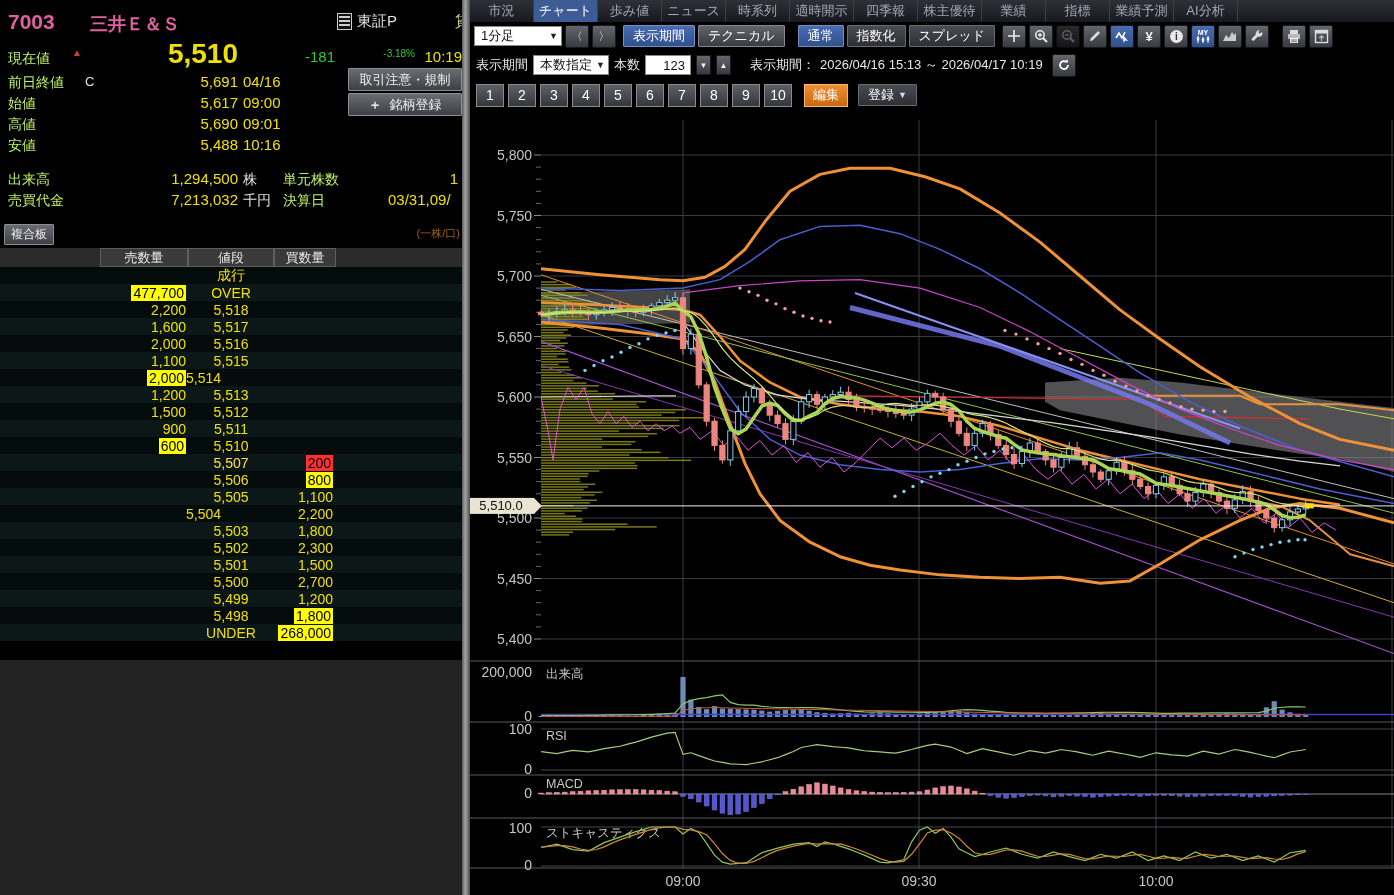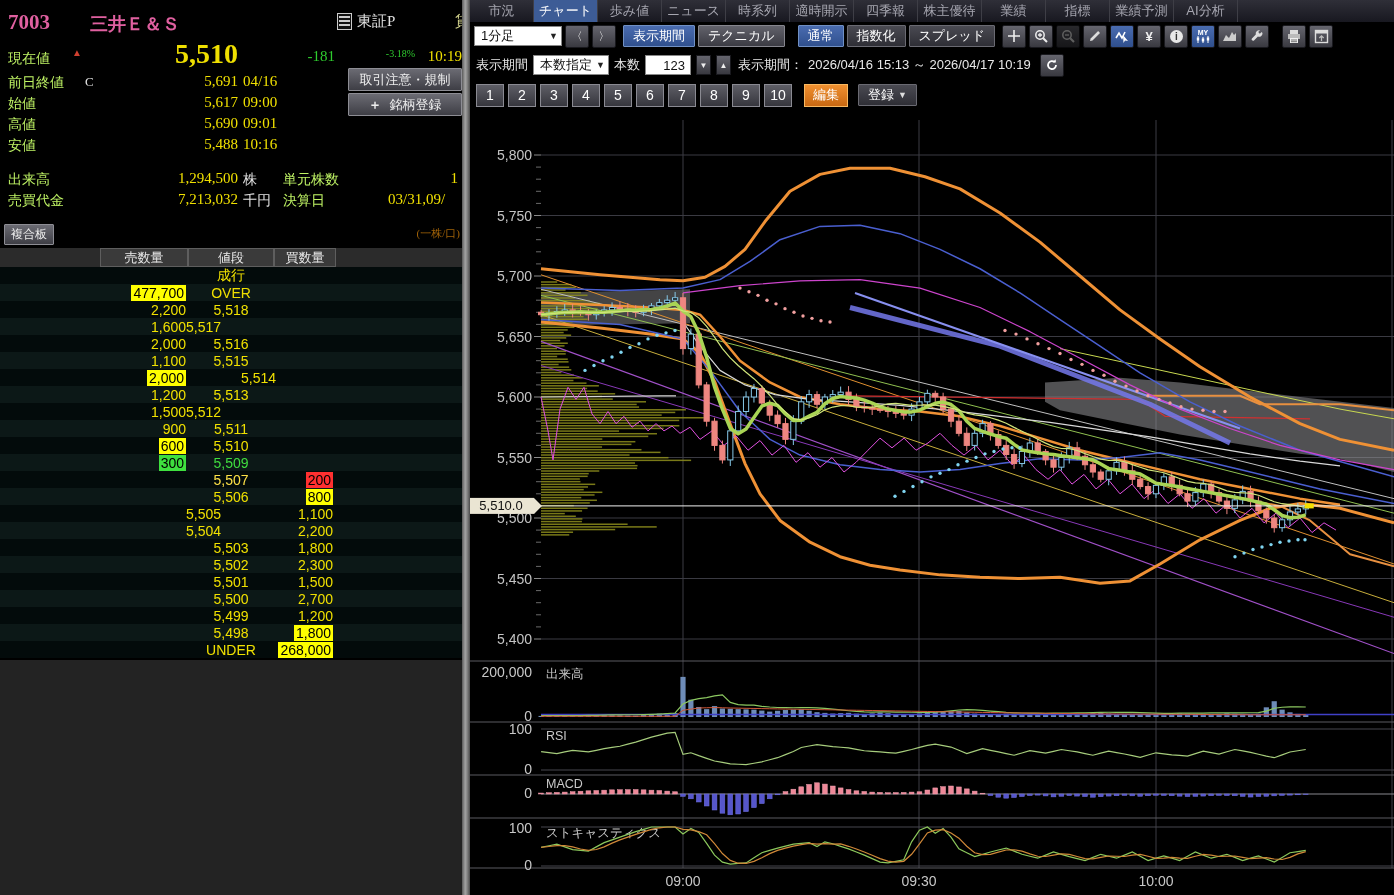--- a/index.html
+++ b/index.html
@@ -1,17 +1,17 @@
 <!DOCTYPE html>
 <html><head>
 <meta charset="utf-8">
 <style>
   html,body{margin:0;padding:0;background:#000;width:1394px;height:895px;overflow:hidden;
     font-family:"Liberation Sans",sans-serif;position:relative;color:#ddd;}
-  .abs{position:absolute;font-family:Liberation Serif, serif;}
+  .abs{position:absolute;}
   
   #left{position:absolute;left:0;top:0;width:462px;height:895px;background:#000;overflow:hidden;}
   .cy{color:#bef264}.yl{color:#f0e000}.gn{color:#2ecc2e}.wh{color:#e2e2e2}.pk{color:#e060a0}
   .rt{text-align:right}
   .lbl{font-size:14px}
   .val{font-size:15px}
   .gbtn{background:linear-gradient(#6b6b73,#3e3e45);border:1px solid #8d8d94;color:#eee;
     font-size:13px;display:flex;align-items:center;justify-content:center;border-radius:1px;cursor:default}
   #board{position:absolute;left:0;top:248px;width:462px;}
   .bhead{height:19px;background:#2b2b2b;display:flex;font-size:13px;color:#e8e8e8;}
@@ -142,98 +142,91 @@
       <div class="brow">
        <div style="width:100px"></div>
        <div class="bcell rt" style="width:86px"><span class="yl">2,200</span></div>
        <div class="bcell" style="width:90px;text-align:center"><span class="yl">5,518</span></div>
        <div class="bcell rt" style="width:57px"><span class="yl"></span></div>
        <div style="flex:1"></div>
       </div>
       <div class="brow">
        <div style="width:100px"></div>
        <div class="bcell rt" style="width:86px"><span class="yl">1,600</span></div>
-       <div class="bcell" style="width:90px;text-align:left"><span class="yl">5,517</span></div>
+       <div class="bcell" style="width:90px;text-align:center"><span class="yl">5,517</span></div>
        <div class="bcell rt" style="width:57px"><span class="yl"></span></div>
        <div style="flex:1"></div>
       </div>
       <div class="brow">
        <div style="width:100px"></div>
        <div class="bcell rt" style="width:86px"><span class="yl">2,000</span></div>
        <div class="bcell" style="width:90px;text-align:center"><span class="yl">5,516</span></div>
        <div class="bcell rt" style="width:57px"><span class="yl"></span></div>
        <div style="flex:1"></div>
       </div>
       <div class="brow">
        <div style="width:100px"></div>
        <div class="bcell rt" style="width:86px"><span class="yl">1,100</span></div>
        <div class="bcell" style="width:90px;text-align:center"><span class="yl">5,515</span></div>
        <div class="bcell rt" style="width:57px"><span class="yl"></span></div>
        <div style="flex:1"></div>
       </div>
       <div class="brow">
        <div style="width:100px"></div>
        <div class="bcell rt" style="width:86px"><span class="hlY">2,000</span></div>
-       <div class="bcell" style="width:90px;text-align:right"><span class="yl">5,514</span></div>
+       <div class="bcell" style="width:90px;text-align:left"><span class="yl">5,514</span></div>
        <div class="bcell rt" style="width:57px"><span class="yl"></span></div>
        <div style="flex:1"></div>
       </div>
       <div class="brow">
        <div style="width:100px"></div>
        <div class="bcell rt" style="width:86px"><span class="yl">1,200</span></div>
        <div class="bcell" style="width:90px;text-align:center"><span class="yl">5,513</span></div>
        <div class="bcell rt" style="width:57px"><span class="yl"></span></div>
        <div style="flex:1"></div>
       </div>
       <div class="brow">
        <div style="width:100px"></div>
        <div class="bcell rt" style="width:86px"><span class="yl">1,500</span></div>
-       <div class="bcell" style="width:90px;"><span class="yl">5,512</span></div>
+       <div class="bcell" style="width:90px;text-align:center"><span class="yl">5,512</span></div>
        <div class="bcell rt" style="width:57px"><span class="yl"></span></div>
        <div style="flex:1"></div>
       </div>
       <div class="brow">
        <div style="width:100px"></div>
        <div class="bcell rt" style="width:86px"><span class="yl">900</span></div>
        <div class="bcell" style="width:90px;text-align:center"><span class="yl">5,511</span></div>
        <div class="bcell rt" style="width:57px"><span class="yl"></span></div>
        <div style="flex:1"></div>
       </div>
       <div class="brow">
        <div style="width:100px"></div>
        <div class="bcell rt" style="width:86px"><span class="hlY">600</span></div>
        <div class="bcell" style="width:90px;text-align:center"><span class="yl">5,510</span></div>
        <div class="bcell rt" style="width:57px"><span class="yl"></span></div>
        <div style="flex:1"></div>
       </div>
       <div class="brow">
        <div style="width:100px"></div>
-       <div class="bcell rt" style="width:86px"><span class="hlG">300</span></div>
-       <div class="bcell" style="width:90px;text-align:center"><span class="prGreen">5,509</span></div>
-       <div class="bcell rt" style="width:57px"><span class="yl"></span></div>
-       <div style="flex:1"></div>
-      </div>
-      <div class="brow">
-       <div style="width:100px"></div>
        <div class="bcell rt" style="width:86px"><span class="yl"></span></div>
        <div class="bcell" style="width:90px;text-align:center"><span class="prRed">5,507</span></div>
        <div class="bcell rt" style="width:57px"><span class="hlR">200</span></div>
        <div style="flex:1"></div>
       </div>
       <div class="brow">
        <div style="width:100px"></div>
        <div class="bcell rt" style="width:86px"><span class="yl"></span></div>
        <div class="bcell" style="width:90px;text-align:center"><span class="yl">5,506</span></div>
        <div class="bcell rt" style="width:57px"><span class="hlY">800</span></div>
        <div style="flex:1"></div>
       </div>
       <div class="brow">
        <div style="width:100px"></div>
        <div class="bcell rt" style="width:86px"><span class="yl"></span></div>
-       <div class="bcell" style="width:90px;"><span class="yl">5,505</span></div>
+       <div class="bcell" style="width:90px;text-align:center"><span class="yl">5,505</span></div>
        <div class="bcell rt" style="width:57px"><span class="yl">1,100</span></div>
        <div style="flex:1"></div>
       </div>
       <div class="brow">
        <div style="width:100px"></div>
        <div class="bcell rt" style="width:86px"><span class="yl"></span></div>
        <div class="bcell" style="width:90px;"><span class="yl">5,504</span></div>
        <div class="bcell rt" style="width:57px"><span class="yl">2,200</span></div>
        <div style="flex:1"></div>
       </div>
@@ -405,21 +398,21 @@
   <div class="wsel" style="width:76px">
     <span>本数指定</span>
     <span class="caret">▼</span>
   </div>
   <span>本数</span>
   <div class="wsel" style="width:46px;justify-content:flex-end;padding-right:5px">
     <span>123</span>
   </div>
   <div class="spin">▼</div>
   <div class="spin">▲</div>
-  <span style="margin-left:2px">表示期間：</span>
+  <span style="margin-left:14px">表示期間：</span>
   <span>2026/04/16 15:13 ～ 2026/04/17 10:19</span>
   <div class="ibtn" style="margin-left:4px">
     <svg width="14" height="14" viewBox="0 0 14 14">
         <path d="M11 7a4 4 0 1 1-1.2-2.8" fill="none" stroke="#fff" stroke-width="1.8"></path>
         <path d="M10.6 1.2 L10.9 4.6 L7.6 4.2 Z" fill="#fff"></path>
       </svg>
   </div>
 </div>
 
 <div id="tb3">

